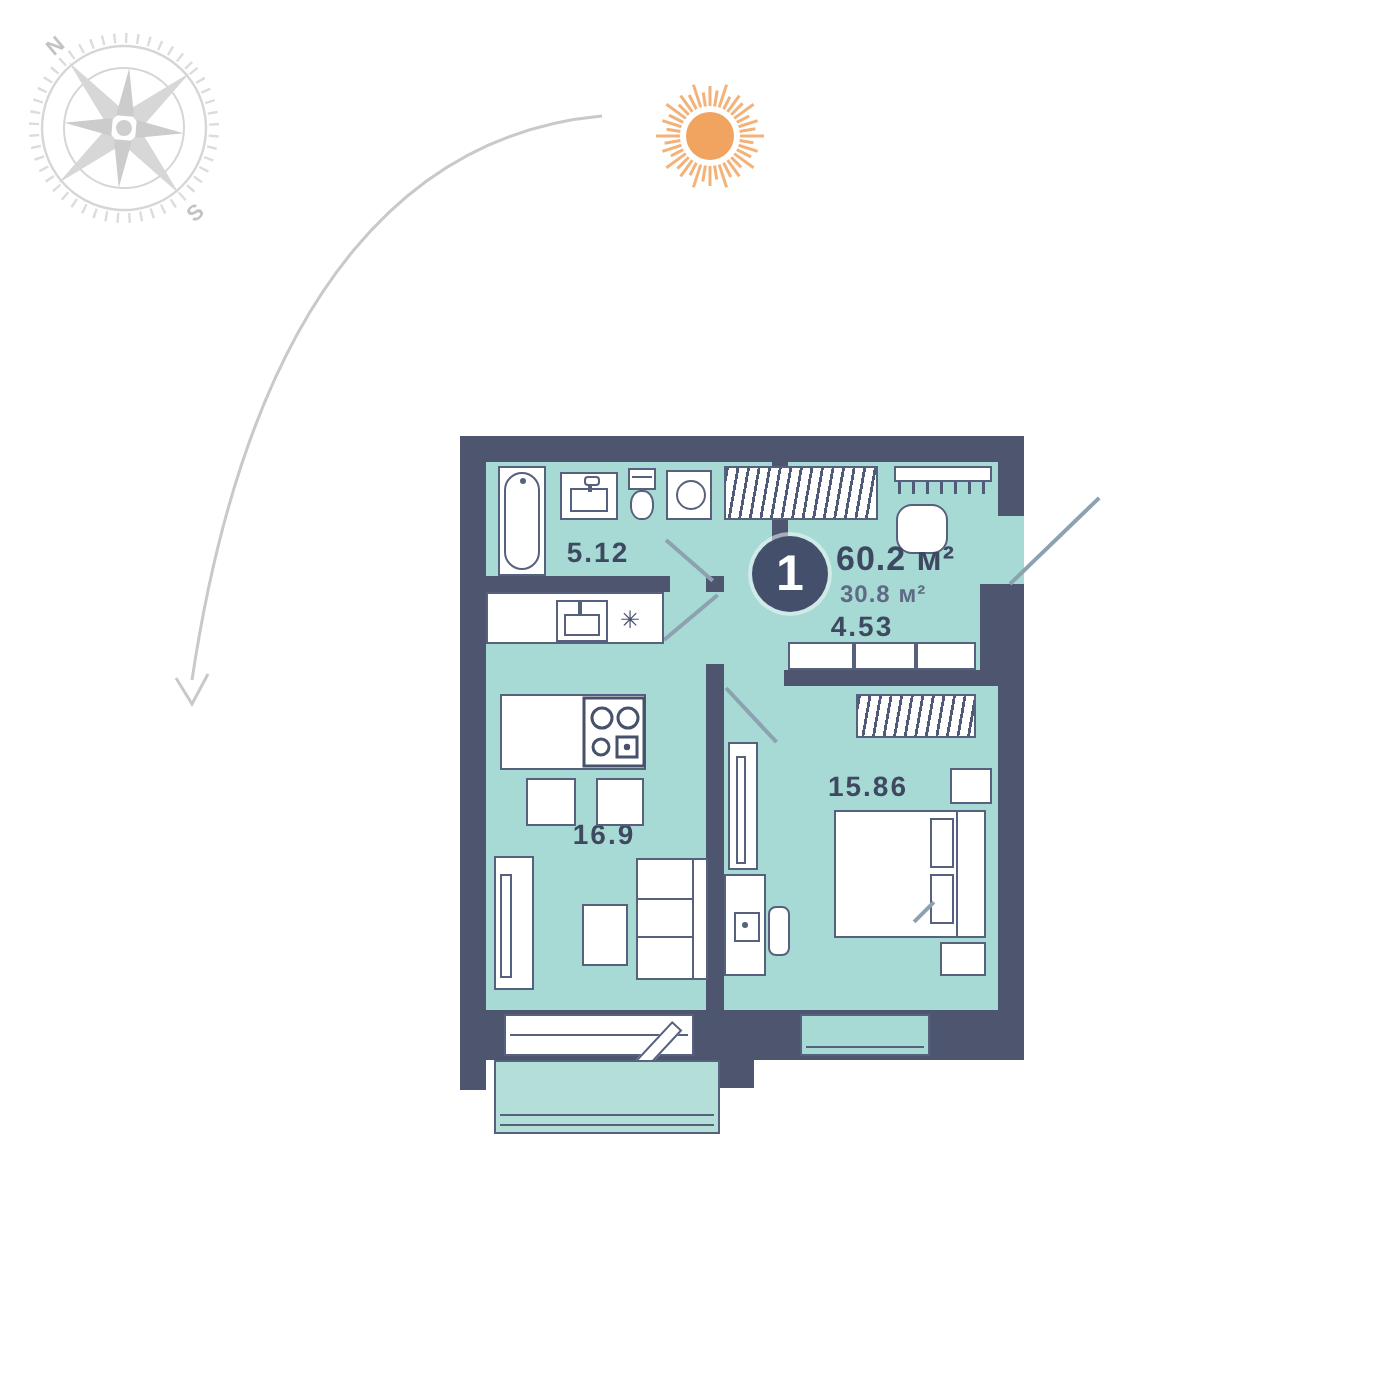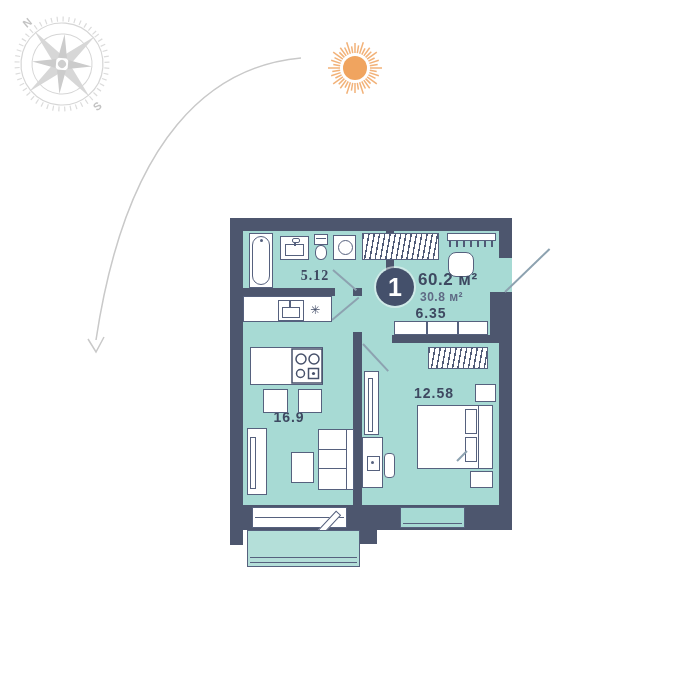--- a/index.html
+++ b/index.html
@@ -157,24 +157,24 @@
   <div class="furn" style="left:448px;top:252px;width:26px;height:25px;border-radius:8px;"></div>
   <div class="furn" style="left:394px;top:321px;width:94px;height:14px;">
     <div class="divider-v" style="left:31px;"></div>
     <div class="divider-v" style="left:62px;"></div>
   </div>
 
   <div class="badge">1</div>
   <div class="a-main">60.2 м²</div>
   <div class="a-total">30.8 м²</div>
 
-  <div class="lbl center" style="left:406px;top:305px;width:50px;">6.35</div>
-  <div class="lbl center" style="left:292px;top:268px;width:46px;font-family:Liberation Serif, serif;">5.12</div>
-  <div class="lbl center" style="left:266px;top:409px;width:46px;">16.9</div>
-  <div class="lbl center" style="left:408px;top:385px;width:52px;">12.58</div>
+  <div class="lbl center" style="left:406px;top:305px;width:50px;">4.53</div>
+  <div class="lbl center" style="left:276px;top:268px;width:46px;">5.12</div>
+  <div class="lbl center" style="left:279px;top:409px;width:46px;">16.9</div>
+  <div class="lbl center" style="left:408px;top:385px;width:52px;">15.86</div>
   <div class="lbl center" style="left:281px;top:543px;width:46px;">3.63</div>
 
   <div class="furn" style="left:250px;top:347px;width:73px;height:38px;"></div>
   <svg class="abs" style="left:291px;top:348px;" width="32" height="36" viewBox="0 0 32 36">
     <rect x="1" y="1" width="30" height="34" fill="#fff" stroke="#47516b" stroke-width="1.5"></rect>
     <circle cx="10" cy="11" r="5" fill="none" stroke="#47516b" stroke-width="1.5"></circle>
     <circle cx="23" cy="11" r="5" fill="none" stroke="#47516b" stroke-width="1.5"></circle>
     <circle cx="9.5" cy="25.5" r="4" fill="none" stroke="#47516b" stroke-width="1.5"></circle>
     <rect x="17.5" y="20.5" width="10" height="10" fill="none" stroke="#47516b" stroke-width="1.5"></rect>
     <circle cx="22.5" cy="25.5" r="1.6" fill="#47516b"></circle>

